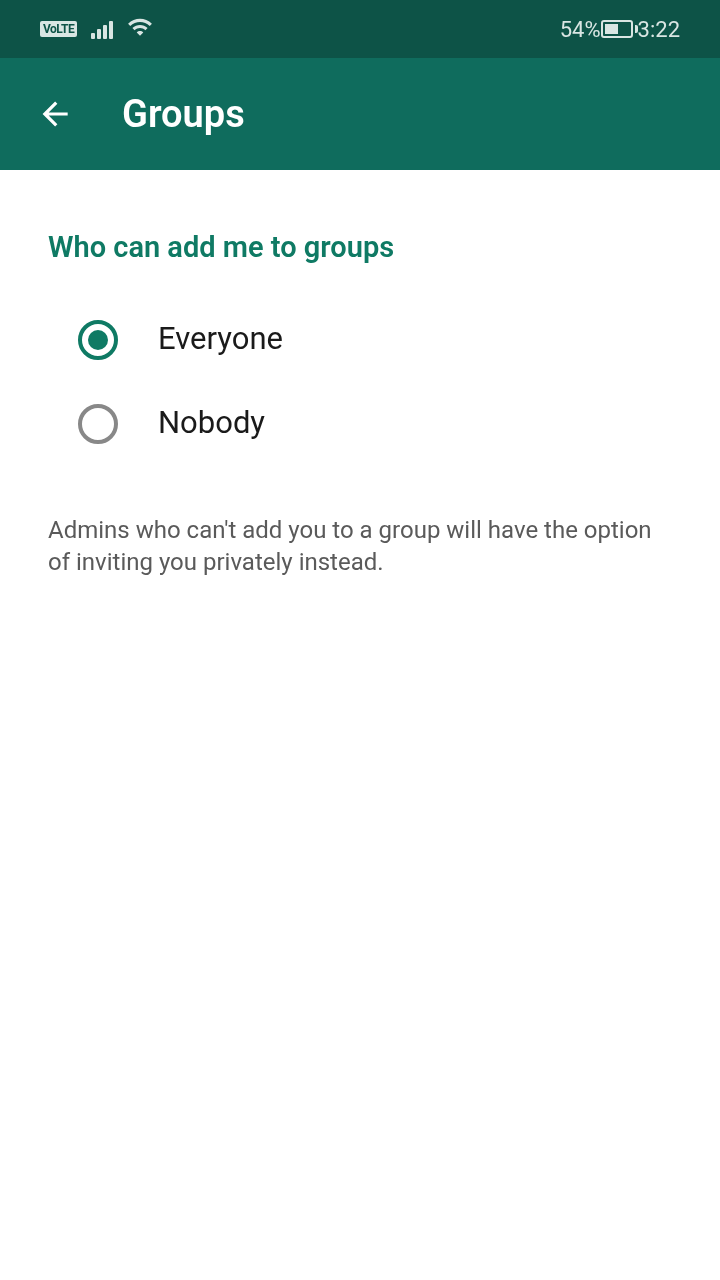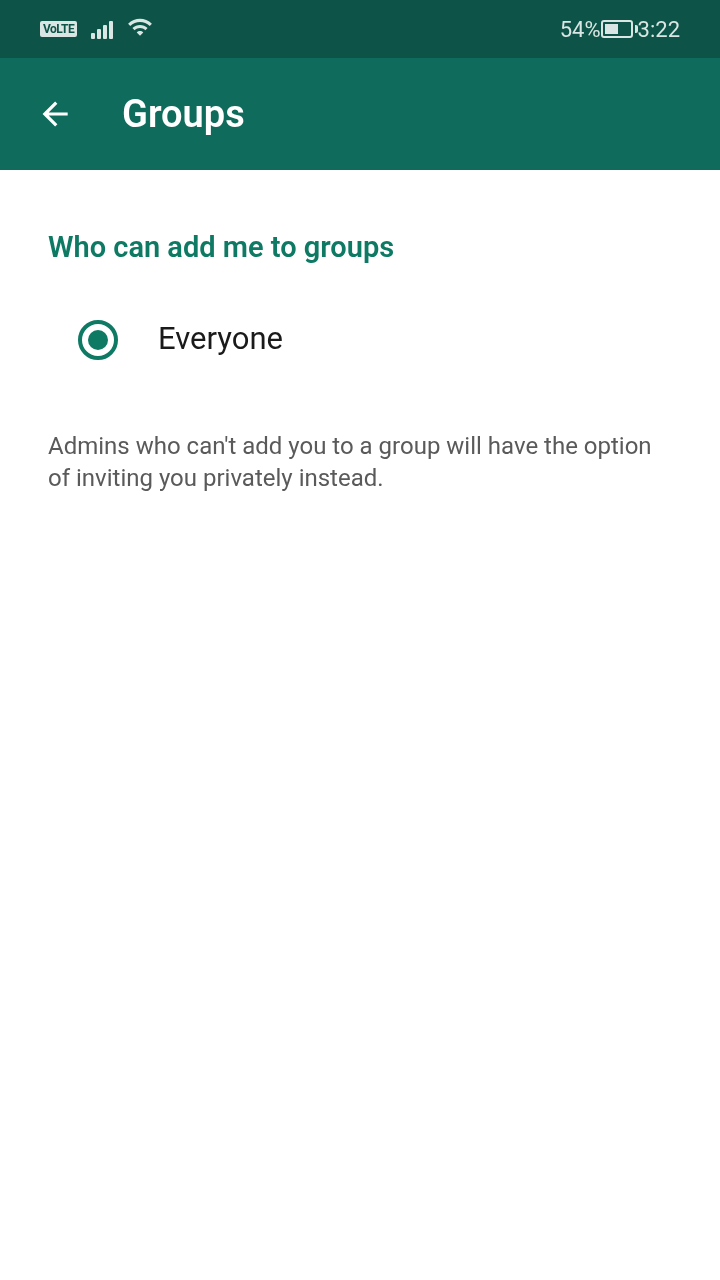--- a/index.html
+++ b/index.html
@@ -206,15 +206,19 @@
   <div class="section-title">Who can add me to groups</div>
 
   <div class="radio-option">
     <div class="radio-circle selected">
         <div class="radio-dot"></div>
       </div>
     <div class="radio-label">Everyone</div>
   </div>
 
 
+  <div class="radio-option">
+    <div class="radio-circle"></div>
+    <div class="radio-label">Nobody</div>
+  </div>
 
   <div class="description">Admins who can't add you to a group will have the option of inviting you privately instead.</div>
 </div>
 
 </body></html>

